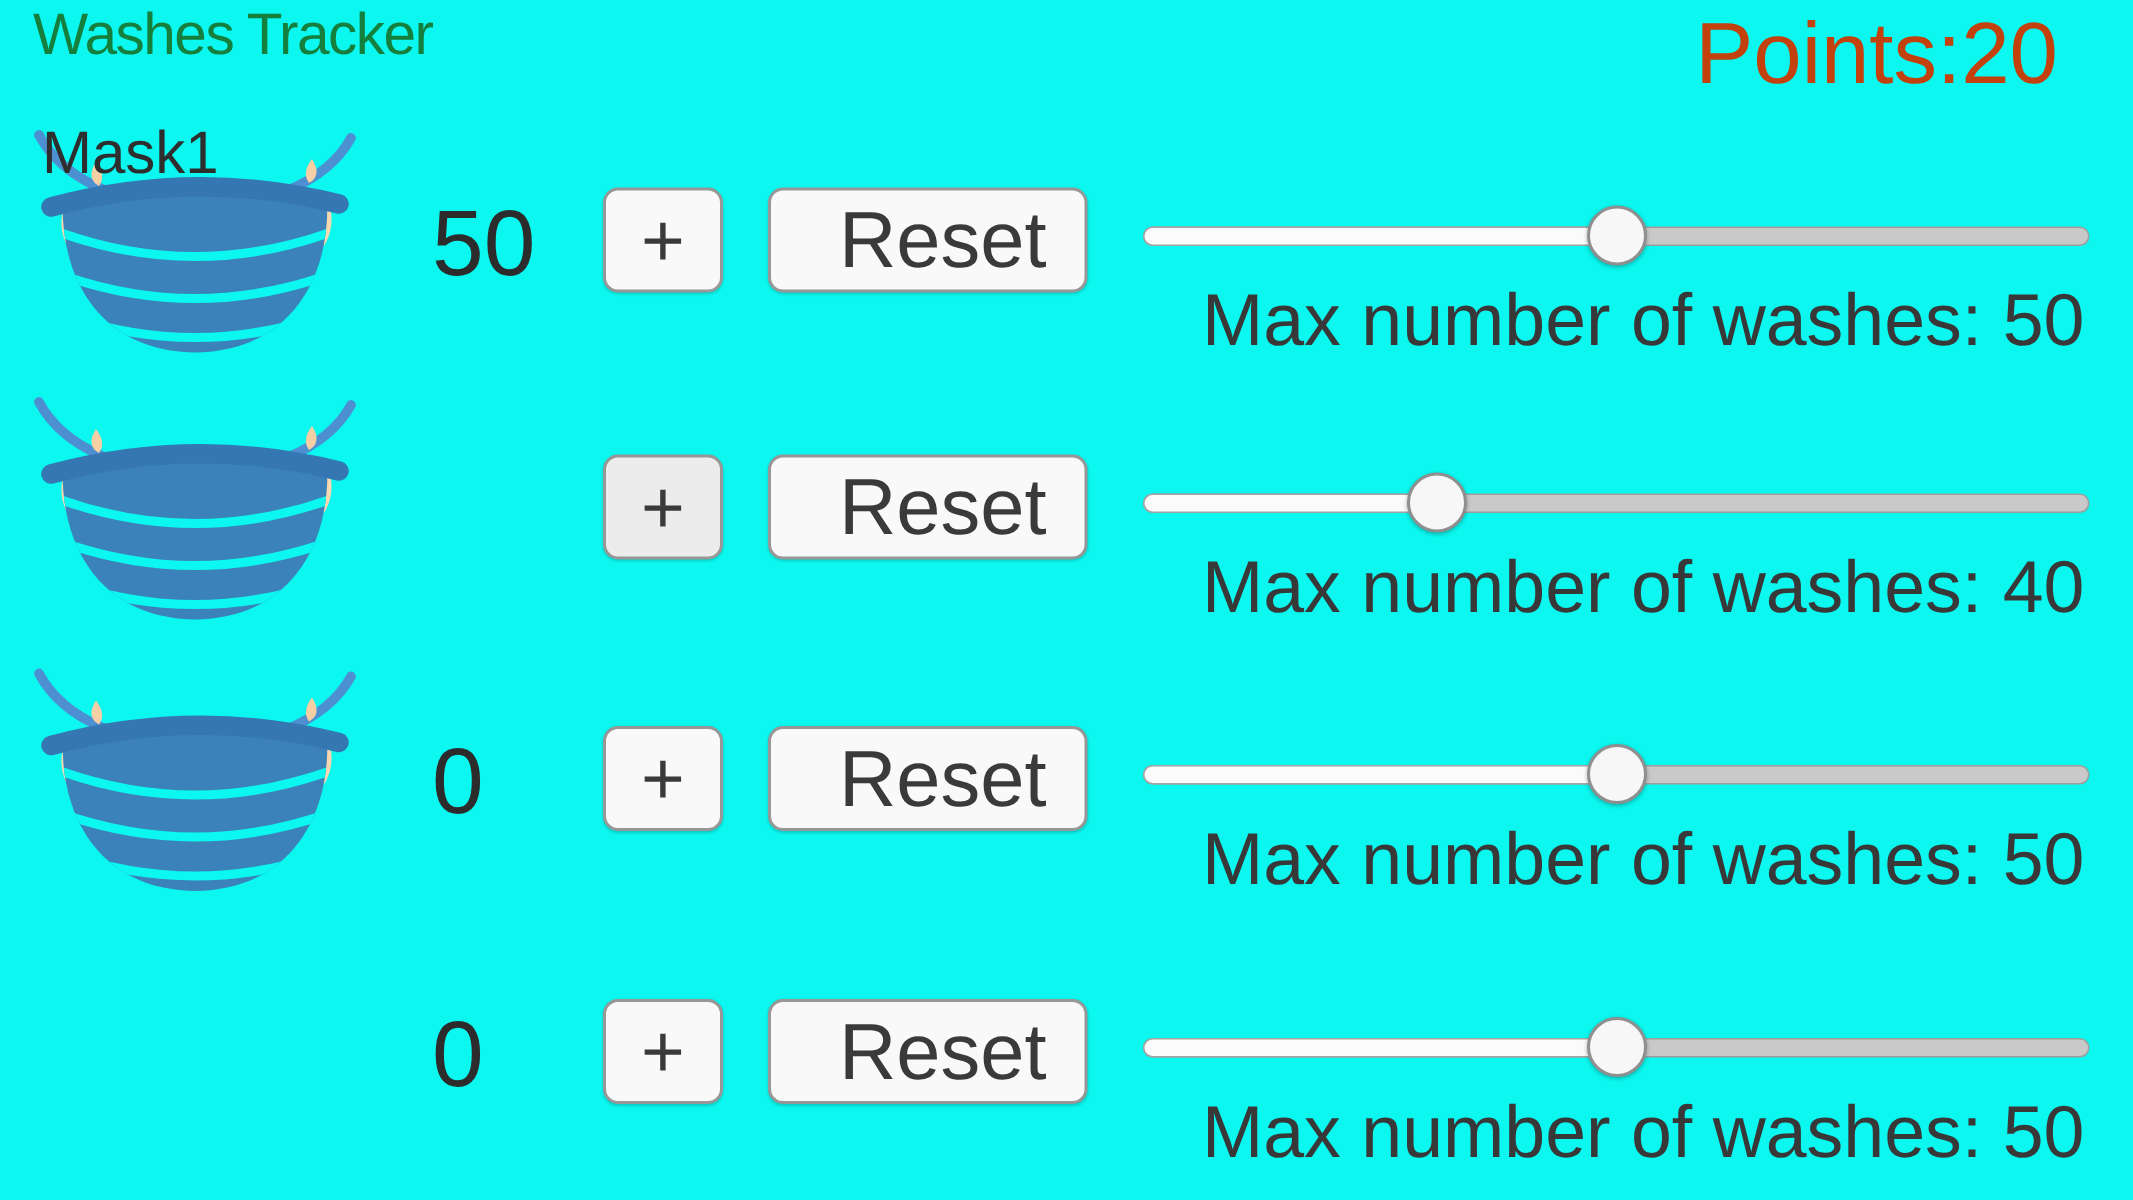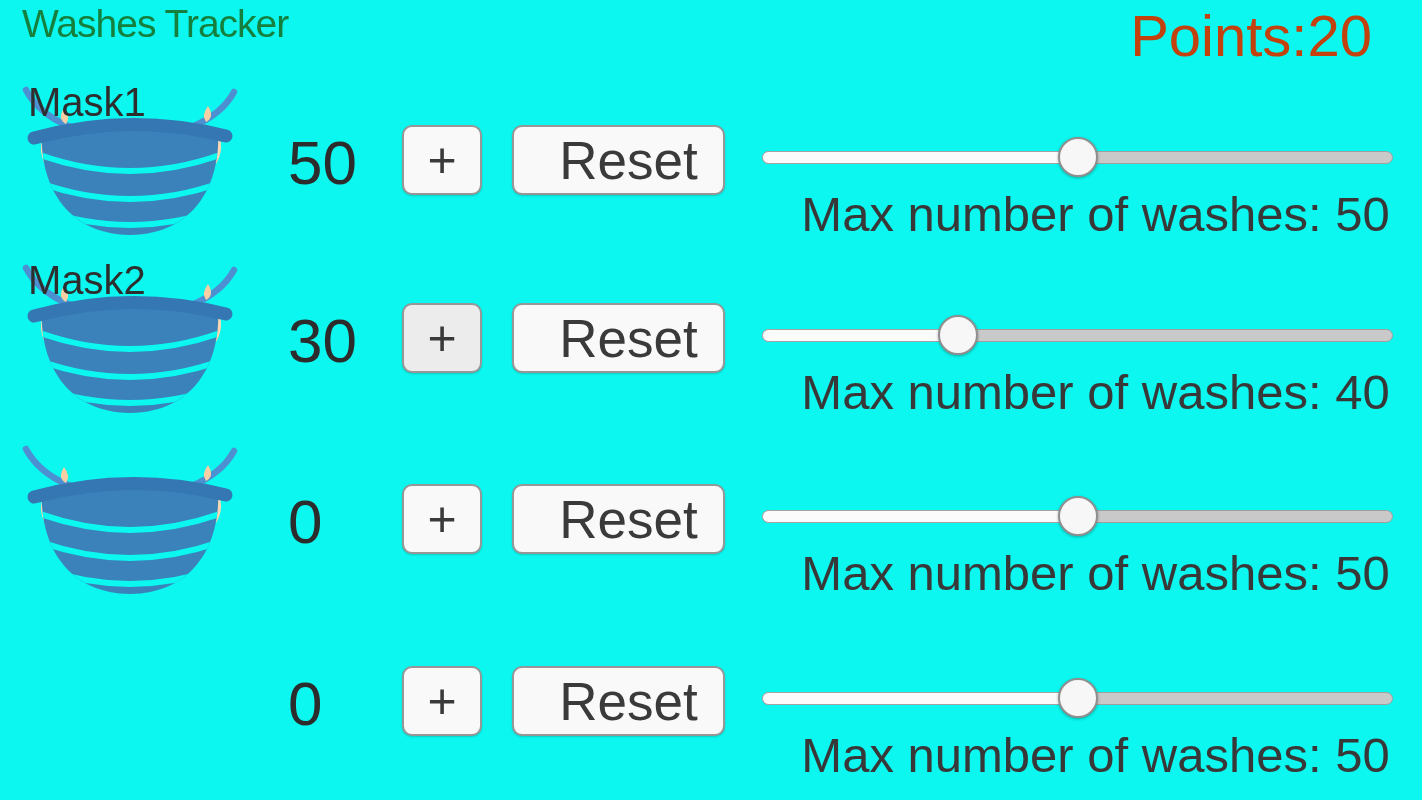--- a/index.html
+++ b/index.html
@@ -104,23 +104,21 @@
     <div class="thumb" style="left: 50%;"></div>
   </div>
   <div class="caption">Max number of washes: 50</div>
 </div>
 
 <div class="row" style="top:262px">
   <div class="mask-wrap">
     <svg>
         <use href="#mask-icon-shape"></use>
       </svg>
-    <div class="mask-name">Mask2</div>
   </div>
-  <div class="count">30</div>
   <button class="btn plus highlighted">+</button>
   <button class="btn reset">Reset</button>
   <div class="slider">
     <div class="track"></div>
     <div class="fill" style="width: 31%;"></div>
     <div class="thumb" style="left: 31%;"></div>
   </div>
   <div class="caption">Max number of washes: 40</div>
 </div>
 

